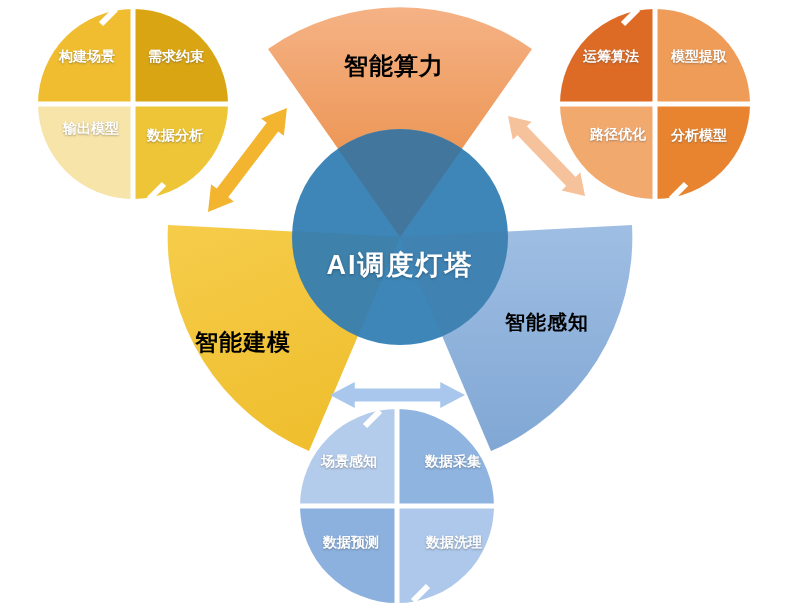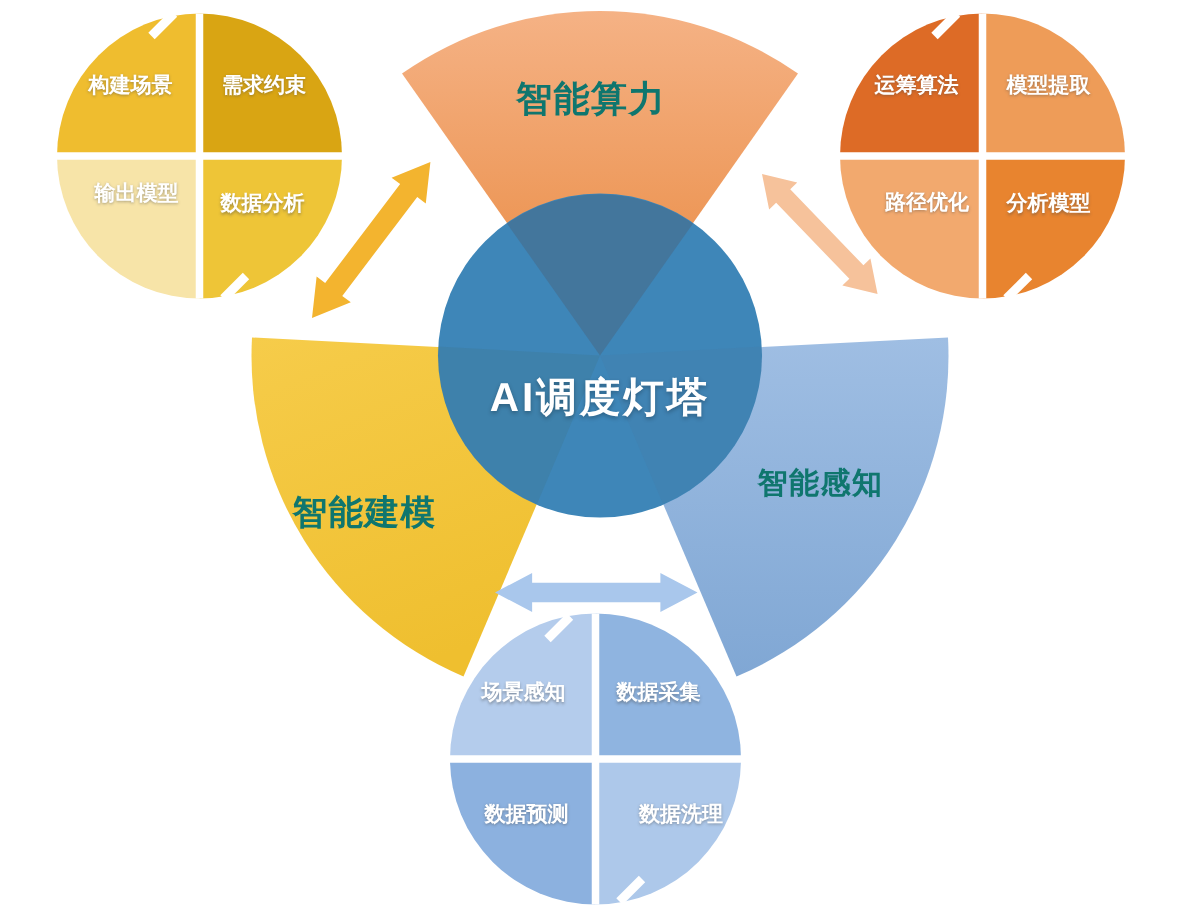--- a/index.html
+++ b/index.html
@@ -17,21 +17,21 @@
     white-space:nowrap;
     font-weight:bold;
     pointer-events:none;
   }
   .pie-lbl{
     font-size:14px;
     color:#ffffff;
     text-shadow:0 1px 2px rgba(70,70,70,0.45);
   }
   .fan-lbl{
-    color:#0f766e;
+    color:#000000;
     letter-spacing:1px;
   }
   .center-lbl{
     font-size:27px;
     color:#ffffff;
     letter-spacing:2px;
     text-shadow:0 1px 3px rgba(0,0,0,0.28);
   }
 </style>
 </head>
@@ -113,17 +113,17 @@
   <div class="lbl pie-lbl" style="left:176px;top:57px;">需求约束</div>
   <div class="lbl pie-lbl" style="left:91px;top:129px;">输出模型</div>
   <div class="lbl pie-lbl" style="left:175px;top:136px;">数据分析</div>
 
   <div class="lbl pie-lbl" style="left:611px;top:57px;">运筹算法</div>
   <div class="lbl pie-lbl" style="left:699px;top:57px;">模型提取</div>
   <div class="lbl pie-lbl" style="left:612px;top:135px;padding-left:12px;">路径优化</div>
   <div class="lbl pie-lbl" style="left:699px;top:136px;">分析模型</div>
 
   <div class="lbl pie-lbl" style="left:349px;top:462px;">场景感知</div>
-  <div class="lbl pie-lbl" style="left:439px;top:462px;">数据采集</div>
+  <div class="lbl pie-lbl" style="left:453px;top:462px;">数据采集</div>
   <div class="lbl pie-lbl" style="left:351px;top:543px;">数据预测</div>
   <div class="lbl pie-lbl" style="left:454px;top:543px;">数据洗理</div>
 
 </div>
 
 </body></html>

